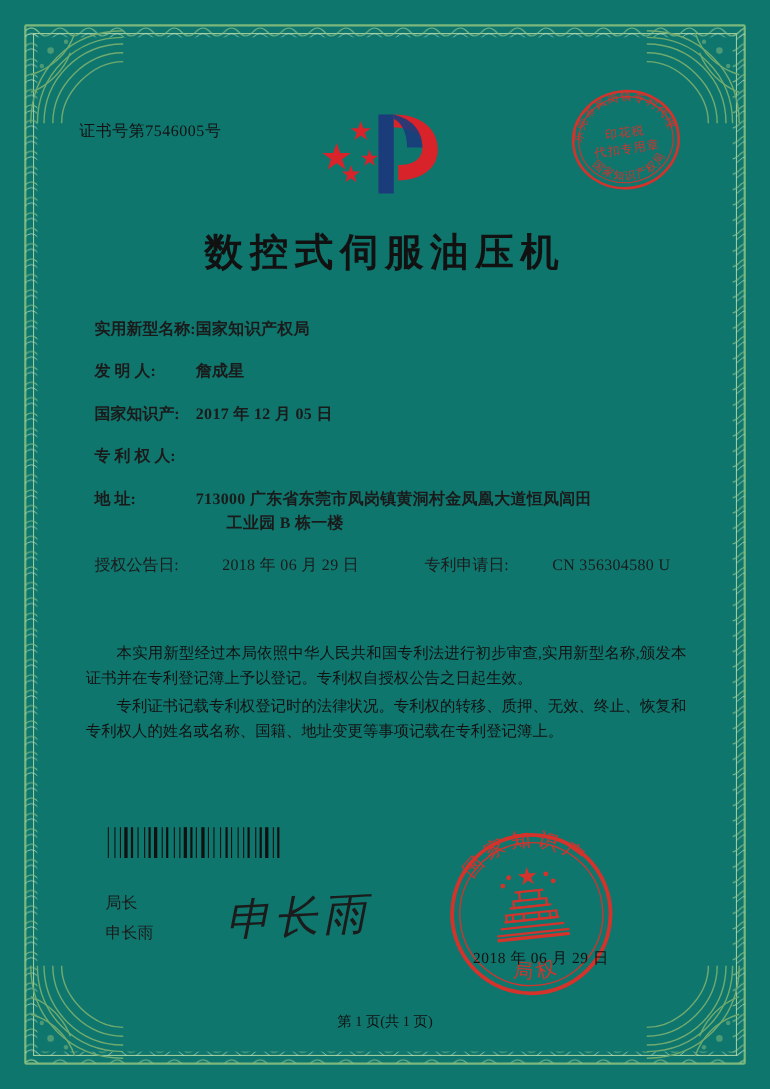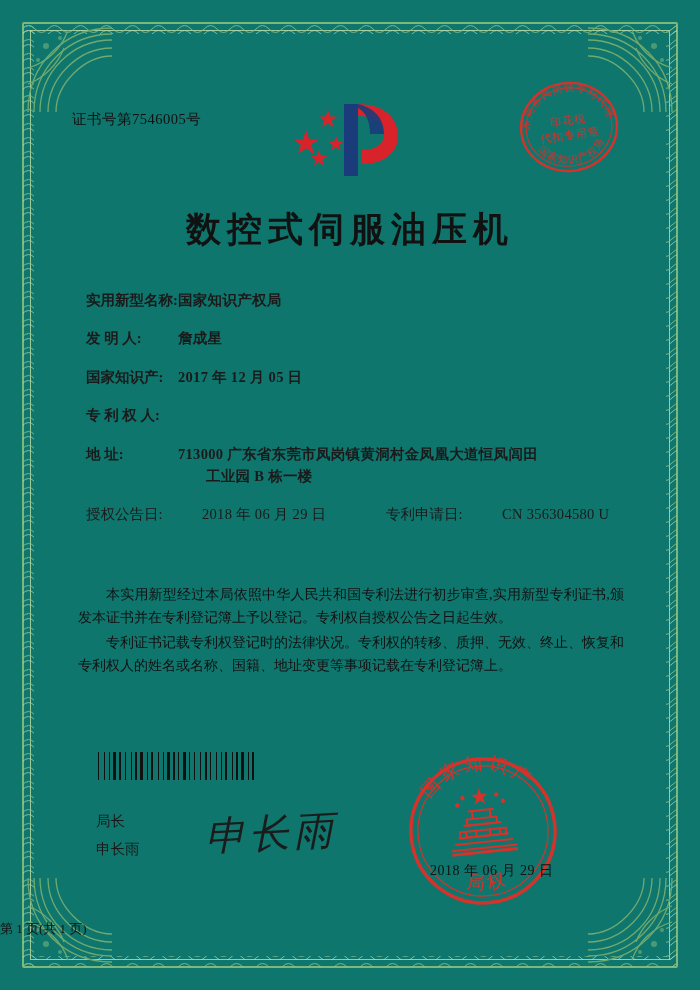--- a/index.html
+++ b/index.html
@@ -212,20 +212,21 @@
     font-size: 14px;
     color: #111;
     letter-spacing: .5px;
   }
 
   .page-foot {
     position: absolute;
     bottom: 52px;
     left: 0;
     width: 100%;
+    text-align: center;
     font-size: 13px;
     color: #111;
   }
 </style>
 </head>
 <body>
 
 <div class="page">
 
   <div class="border-outer"></div>
@@ -381,21 +382,21 @@
       </div>
       <div class="half">
         <div class="flabel">专利申请日:</div>
         <div class="fvalue">CN 356304580 U</div>
       </div>
     </div>
 
   </div>
 
   <div class="paras">
-    <p>本实用新型经过本局依照中华人民共和国专利法进行初步审查,实用新型专利证书,颁发本证书并在专利登记簿上予以登记。专利权自授权公告之日起生效。</p>
+    <p>本实用新型经过本局依照中华人民共和国专利法进行初步审查,实用新型名称,颁发本证书并在专利登记簿上予以登记。专利权自授权公告之日起生效。</p>
     <p>专利证书记载专利权登记时的法律状况。专利权的转移、质押、无效、终止、恢复和专利权人的姓名或名称、国籍、地址变更等事项记载在专利登记簿上。</p>
   </div>
 
   <div class="barcode" id="barcode">
       <i style="width:1px;"></i>
       <i style="width:3px;background:transparent;"></i>
       <i style="width:1px;"></i>
       <i style="width:2px;background:transparent;"></i>
       <i style="width:1px;"></i>
       <i style="width:1px;background:transparent;"></i>

